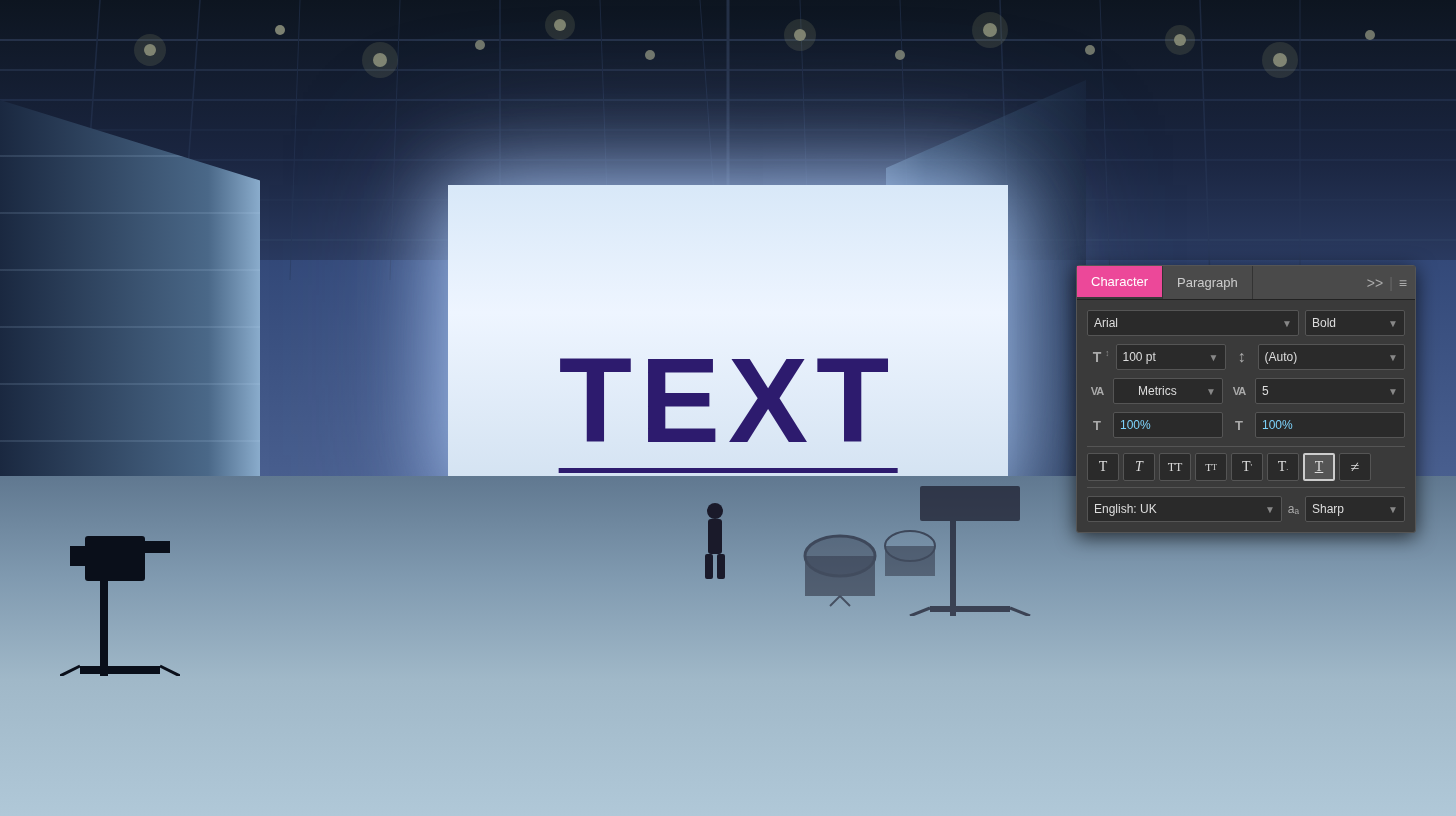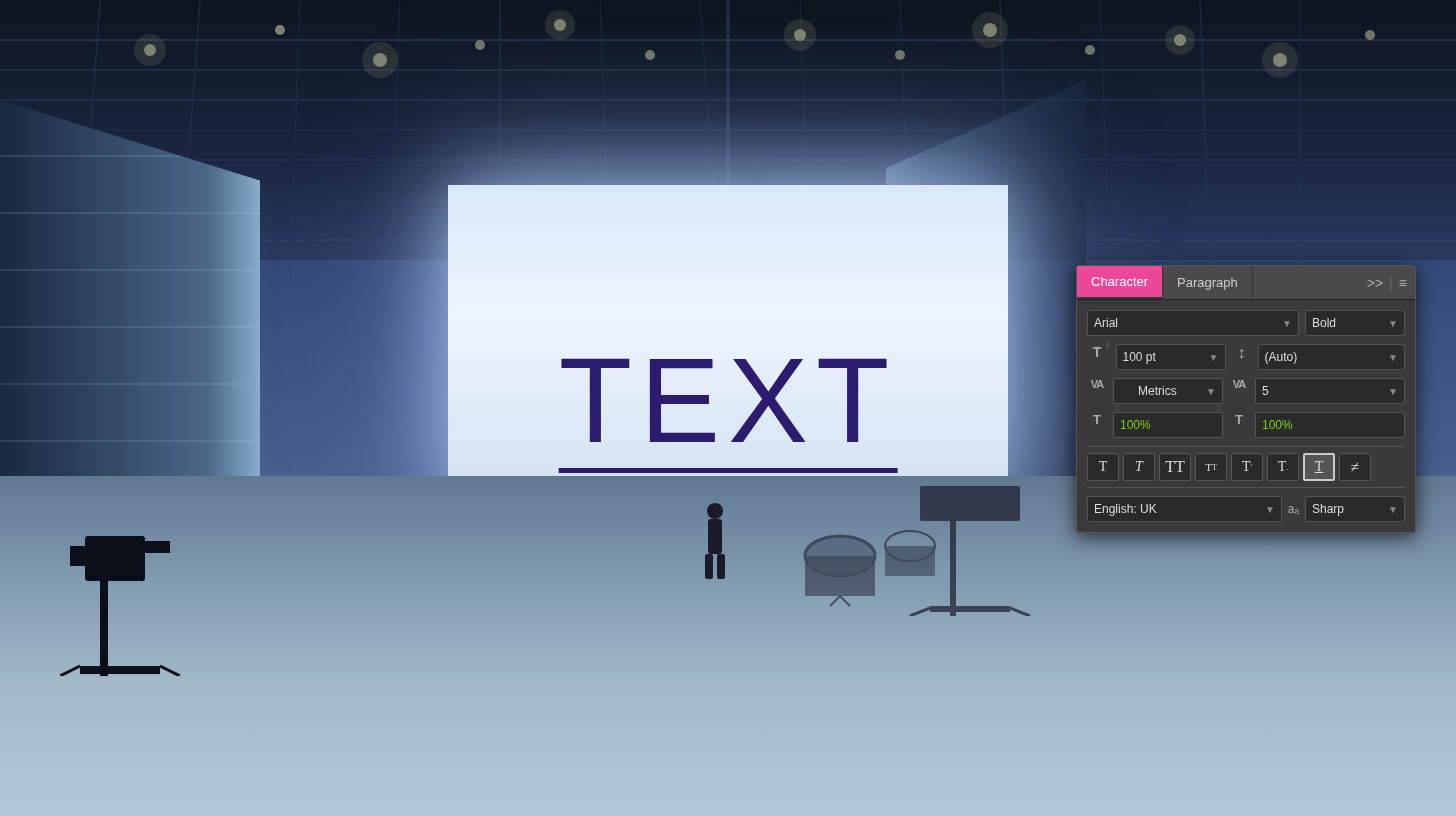--- a/index.html
+++ b/index.html
@@ -35,21 +35,21 @@
       position: absolute;
       top: 340px;
       left: 50%;
       transform: translateX(-50%);
       text-align: center;
       z-index: 5;
     }
 
     .canvas-text .main-text {
       font-family: Arial, sans-serif;
-      font-weight: normal;
+      font-weight: bold;
       font-size: 120px;
       color: #2d1b6e;
       letter-spacing: 8px;
       line-height: 1;
       text-shadow: none;
     }
 
     .canvas-text .underline-bar {
       width: 100%;
       height: 5px;
@@ -108,21 +108,21 @@
     }
 
     
     .panel-body {
       padding: 10px;
     }
 
     
     .panel-row {
       display: flex;
-      align-items: flex-start;
+      align-items: center;
       gap: 6px;
       margin-bottom: 8px;
     }
 
     
     .panel-dropdown {
       background: #2a2a2a;
       border: 1px solid #555;
       color: #ddd;
       font-size: 12px;
@@ -137,21 +137,21 @@
 
     .panel-dropdown .arrow {
       color: #888;
       font-size: 10px;
       margin-left: 4px;
     }
 
     .panel-input {
       background: #2a2a2a;
       border: 1px solid #555;
-      color: #84cc16;
+      color: #7dd3fc;
       font-size: 12px;
       padding: 3px 6px;
       border-radius: 2px;
       height: 26px;
       display: flex;
       align-items: center;
     }
 
     .panel-input.selected {
       background: #2a4a8a;
@@ -445,21 +445,21 @@
       <span class="row-icon" style="font-weight:bold;font-size:13px;">T</span>
       <div class="panel-input" style="flex:1;">
         <span>100%</span>
       </div>
     </div>
 
 
     <div class="style-buttons">
       <button class="style-btn" title="Regular" style="font-family:serif;">T</button>
       <button class="style-btn" title="Italic" style="font-style:italic;font-family:serif;">T</button>
-      <button class="style-btn" title="All Caps" style="font-size:16px;">TT</button>
+      <button class="style-btn" title="All Caps" style="font-size:12px;">TT</button>
       <button class="style-btn" title="Small Caps" style="font-size:11px;font-family:serif;">T<span style="font-size:8px;vertical-align:baseline;">T</span></button>
       <button class="style-btn" title="Superscript" style="font-family:serif;">T<sup style="font-size:8px;">'</sup></button>
       <button class="style-btn" title="Subscript" style="font-family:serif;">T<sub style="font-size:8px;">.</sub></button>
       <button class="style-btn active" title="Underline" style="font-family:serif;text-decoration:underline;border:2px solid #ccc;">T</button>
       <button class="style-btn" title="Strikethrough" style="font-size:16px;">≠</button>
     </div>
 
 
     <div class="lang-row">
       <div class="panel-dropdown lang-dropdown">

